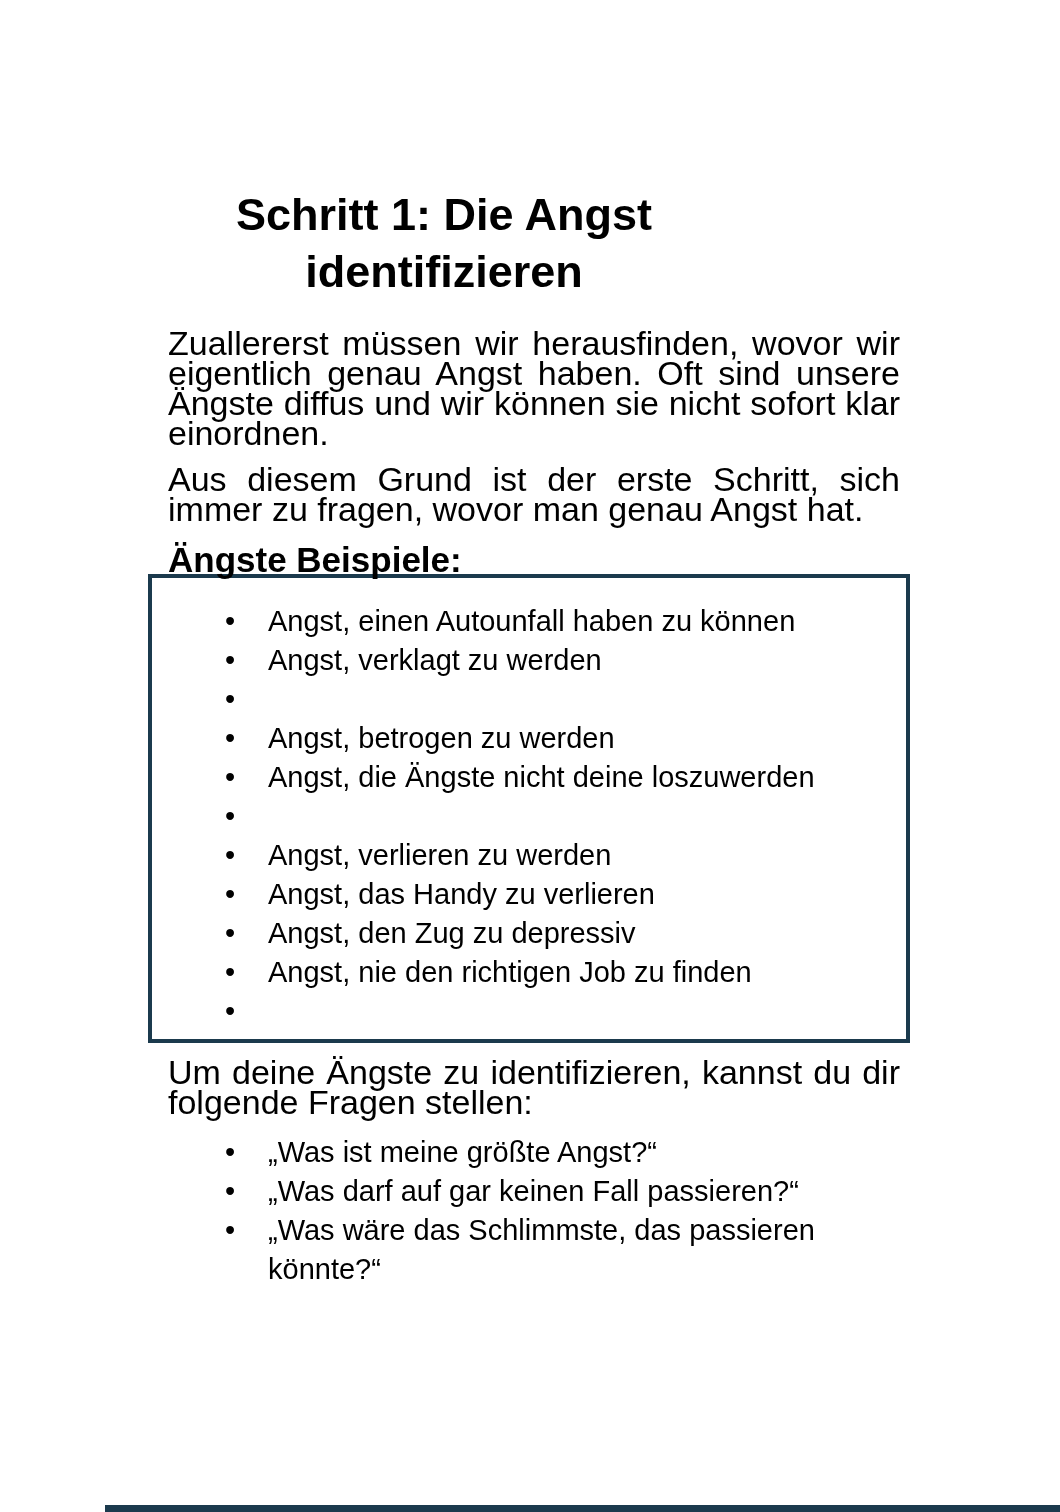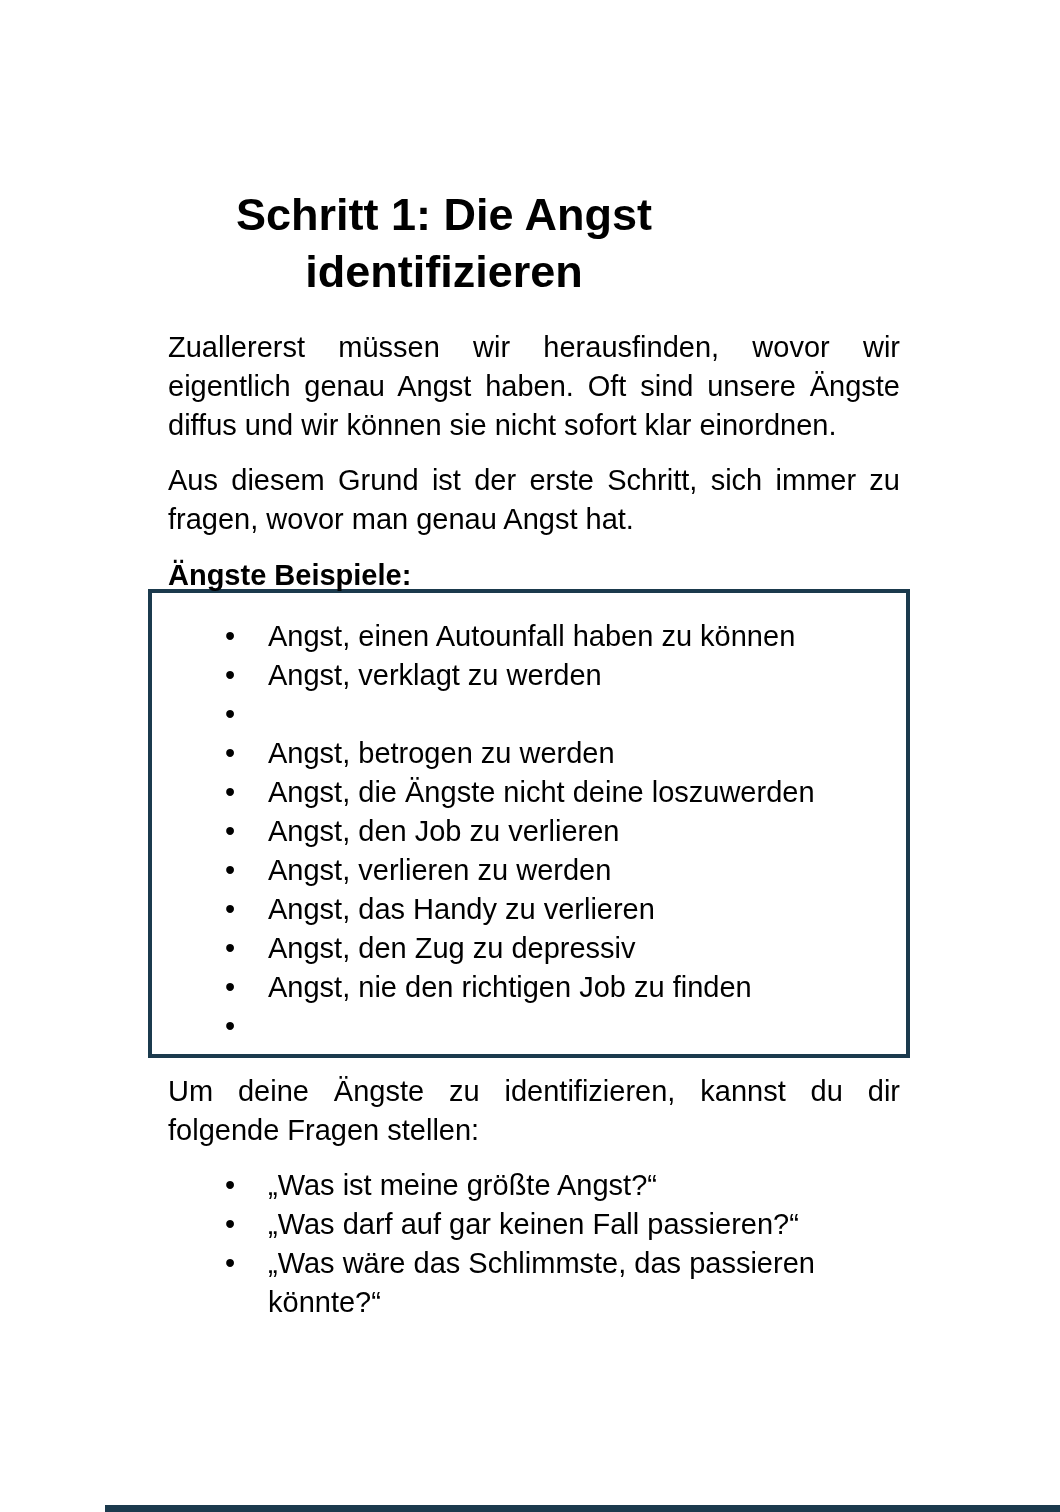--- a/index.html
+++ b/index.html
@@ -26,30 +26,30 @@
   .title {
     margin: 170px 180px 0 0;
     font-size: 45px;
     line-height: 57px;
     font-weight: 700;
     text-align: center;
     letter-spacing: 0;
   }
   .title .title-line { display: block; }
   .para {
-    font-size: 29px;
-    line-height: 39px;
+    font-size: 34px;
+    line-height: 30px;
     text-align: justify;
     margin: 0;
   }
   .para1 { margin-top: 28px; }
   .para2 { margin-top: 16px; }
   .para3 { margin-top: 14px; }
   .section-heading {
-    font-size: 29px;
+    font-size: 35px;
     line-height: 28px;
     font-weight: 700;
     margin: 22px 0 0 0;
   }
   .examples-box {
     box-sizing: border-box;
     margin-left: -20px;
     width: 762px;
     border: 4px solid var(--box-border, #1b3a4d);
     padding: 24px 16px 8px 0;
@@ -111,21 +111,20 @@
       <div class="bullet-row">
         <span class="dot">•</span>
         <span class="txt">Angst, betrogen zu werden</span>
       </div>
       <div class="bullet-row">
         <span class="dot">•</span>
         <span class="txt">Angst, die Ängste nicht deine loszuwerden</span>
       </div>
       <div class="bullet-row">
         <span class="dot">•</span>
-        <span class="txt">Angst, den Job zu verlieren</span>
       </div>
       <div class="bullet-row">
         <span class="dot">•</span>
         <span class="txt">Angst, verlieren zu werden</span>
       </div>
       <div class="bullet-row">
         <span class="dot">•</span>
         <span class="txt">Angst, das Handy zu verlieren</span>
       </div>
       <div class="bullet-row">

